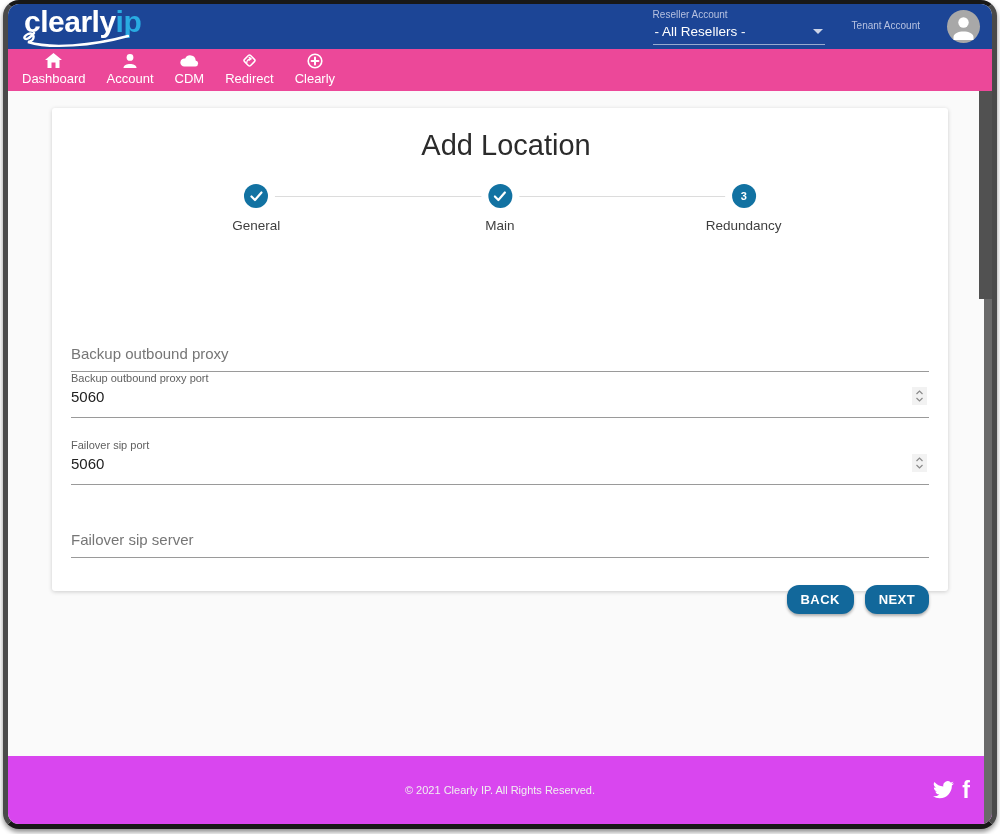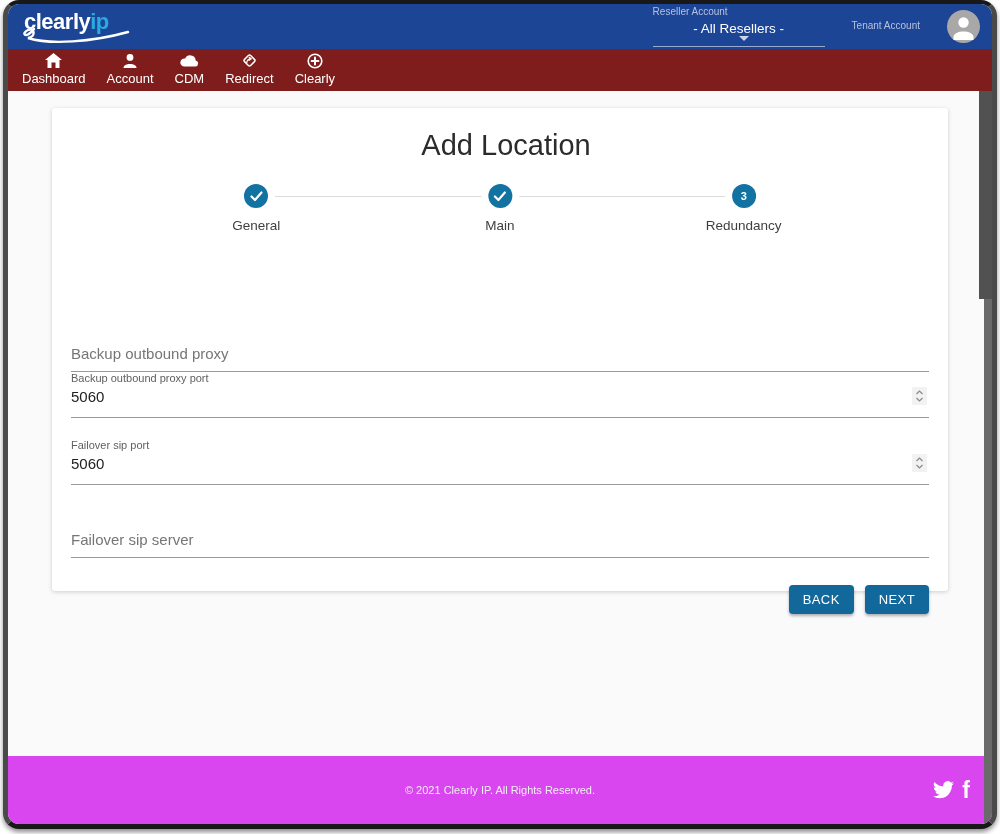--- a/index.html
+++ b/index.html
@@ -17,41 +17,41 @@
     border-top:4px solid #181818;
     border-bottom:5px solid #181818;
     box-shadow:0 3px 5px rgba(0,0,0,0.45);
     display:flex; flex-direction:column;
   }
   
   .topbar {
     height:45px; flex-shrink:0; background:#1c4596;
     display:flex; align-items:center; padding:0 12px 0 16px;
   }
-  .logo { position:relative; color:#fff; font-size:22px; font-weight:700; letter-spacing:-0.5px; line-height:1; padding-bottom:9px; }
+  .logo { position:relative; color:#fff; font-size:30px; font-weight:700; letter-spacing:-0.5px; line-height:1; padding-bottom:9px; }
   .logo .ip { color:#29abe2; }
   .logo svg { position:absolute; left:-4px; bottom:-2px; width:112px; height:16px; }
   .acct { display:flex; flex-direction:column; margin-right:27px; }
   .acct-label { font-size:10px; color:#b6c1e0; margin-bottom:2px; }
   .acct-value {
     display:flex; justify-content:space-between; align-items:center;
     border-bottom:1px solid rgba(255,255,255,0.55);
     padding:2px 2px 5px 2px; color:#fff; font-size:13.5px; cursor:pointer;
   }
   .caret { width:0; height:0; border-left:5px solid transparent; border-right:5px solid transparent; border-top:5px solid #ccd4e8; margin-left:10px; }
-  .acct.reseller .acct-value { width:172px;flex-direction:column; }
+  .acct.reseller .acct-value { width:172px; }
   .acct.tenant  .acct-value { width:210px; }
   .spacer { flex:1; }
   .avatar {
     width:33px; height:33px; border-radius:50%; background:#a8a8a8;
     display:flex; align-items:center; justify-content:center; cursor:pointer; flex-shrink:0;
   }
   
   .navbar {
-    height:42px; flex-shrink:0; background:#7f1d1d;
+    height:42px; flex-shrink:0; background:#ec4899;
     display:flex; align-items:flex-end; padding:0 0 5px 14px; color:#fff;
   }
   .nav-item { display:flex; flex-direction:column; align-items:center; margin-right:21px; cursor:pointer; }
   .nav-item .nicon { height:17px; display:flex; align-items:center; margin-bottom:2px; }
   .nav-item .nlabel { font-size:13px; }
   
   .main { flex:1; position:relative; }
   .card {
     margin:17px 44px 0 44px; height:483px; background:#fff;
     border-radius:3px; box-shadow:0 1px 4px rgba(0,0,0,0.18);
@@ -82,22 +82,22 @@
   .num-wrap input { padding:4px 26px 12px 0; }
   .spinner {
     position:absolute; right:2px; top:3px; width:15px; height:18px;
     background:#f2f2f2; display:flex; flex-direction:column;
     align-items:center; justify-content:center; cursor:pointer;
   }
   .field.numbered { margin-bottom:21px; }
   .field.last { margin-top:41px; }
   .btn-row { display:flex; justify-content:flex-end; gap:11px; margin-top:27px; }
   .btn {
-    background:#12689b; color:#fff; border:0; border-radius:4px;
-    height:29px; padding:0 14px; font-size:13px; font-weight:400;
+    background:#12689b; color:#fff; border:0; border-radius:12px;
+    height:29px; padding:0 14px; font-size:13px; font-weight:700;
     letter-spacing:0.4px; cursor:pointer; font-family:"Liberation Sans", sans-serif;
     box-shadow:0 2px 3px rgba(0,0,0,0.3);
   }
   
   .footer {
     height:68px; flex-shrink:0; background:#d946ef; position:relative;
     display:flex; align-items:center; justify-content:center;
     color:#f0f0f0; font-size:11px;
   }
   .social { position:absolute; right:22px; top:50%; transform:translateY(-50%); display:flex; align-items:center; gap:8px; }

